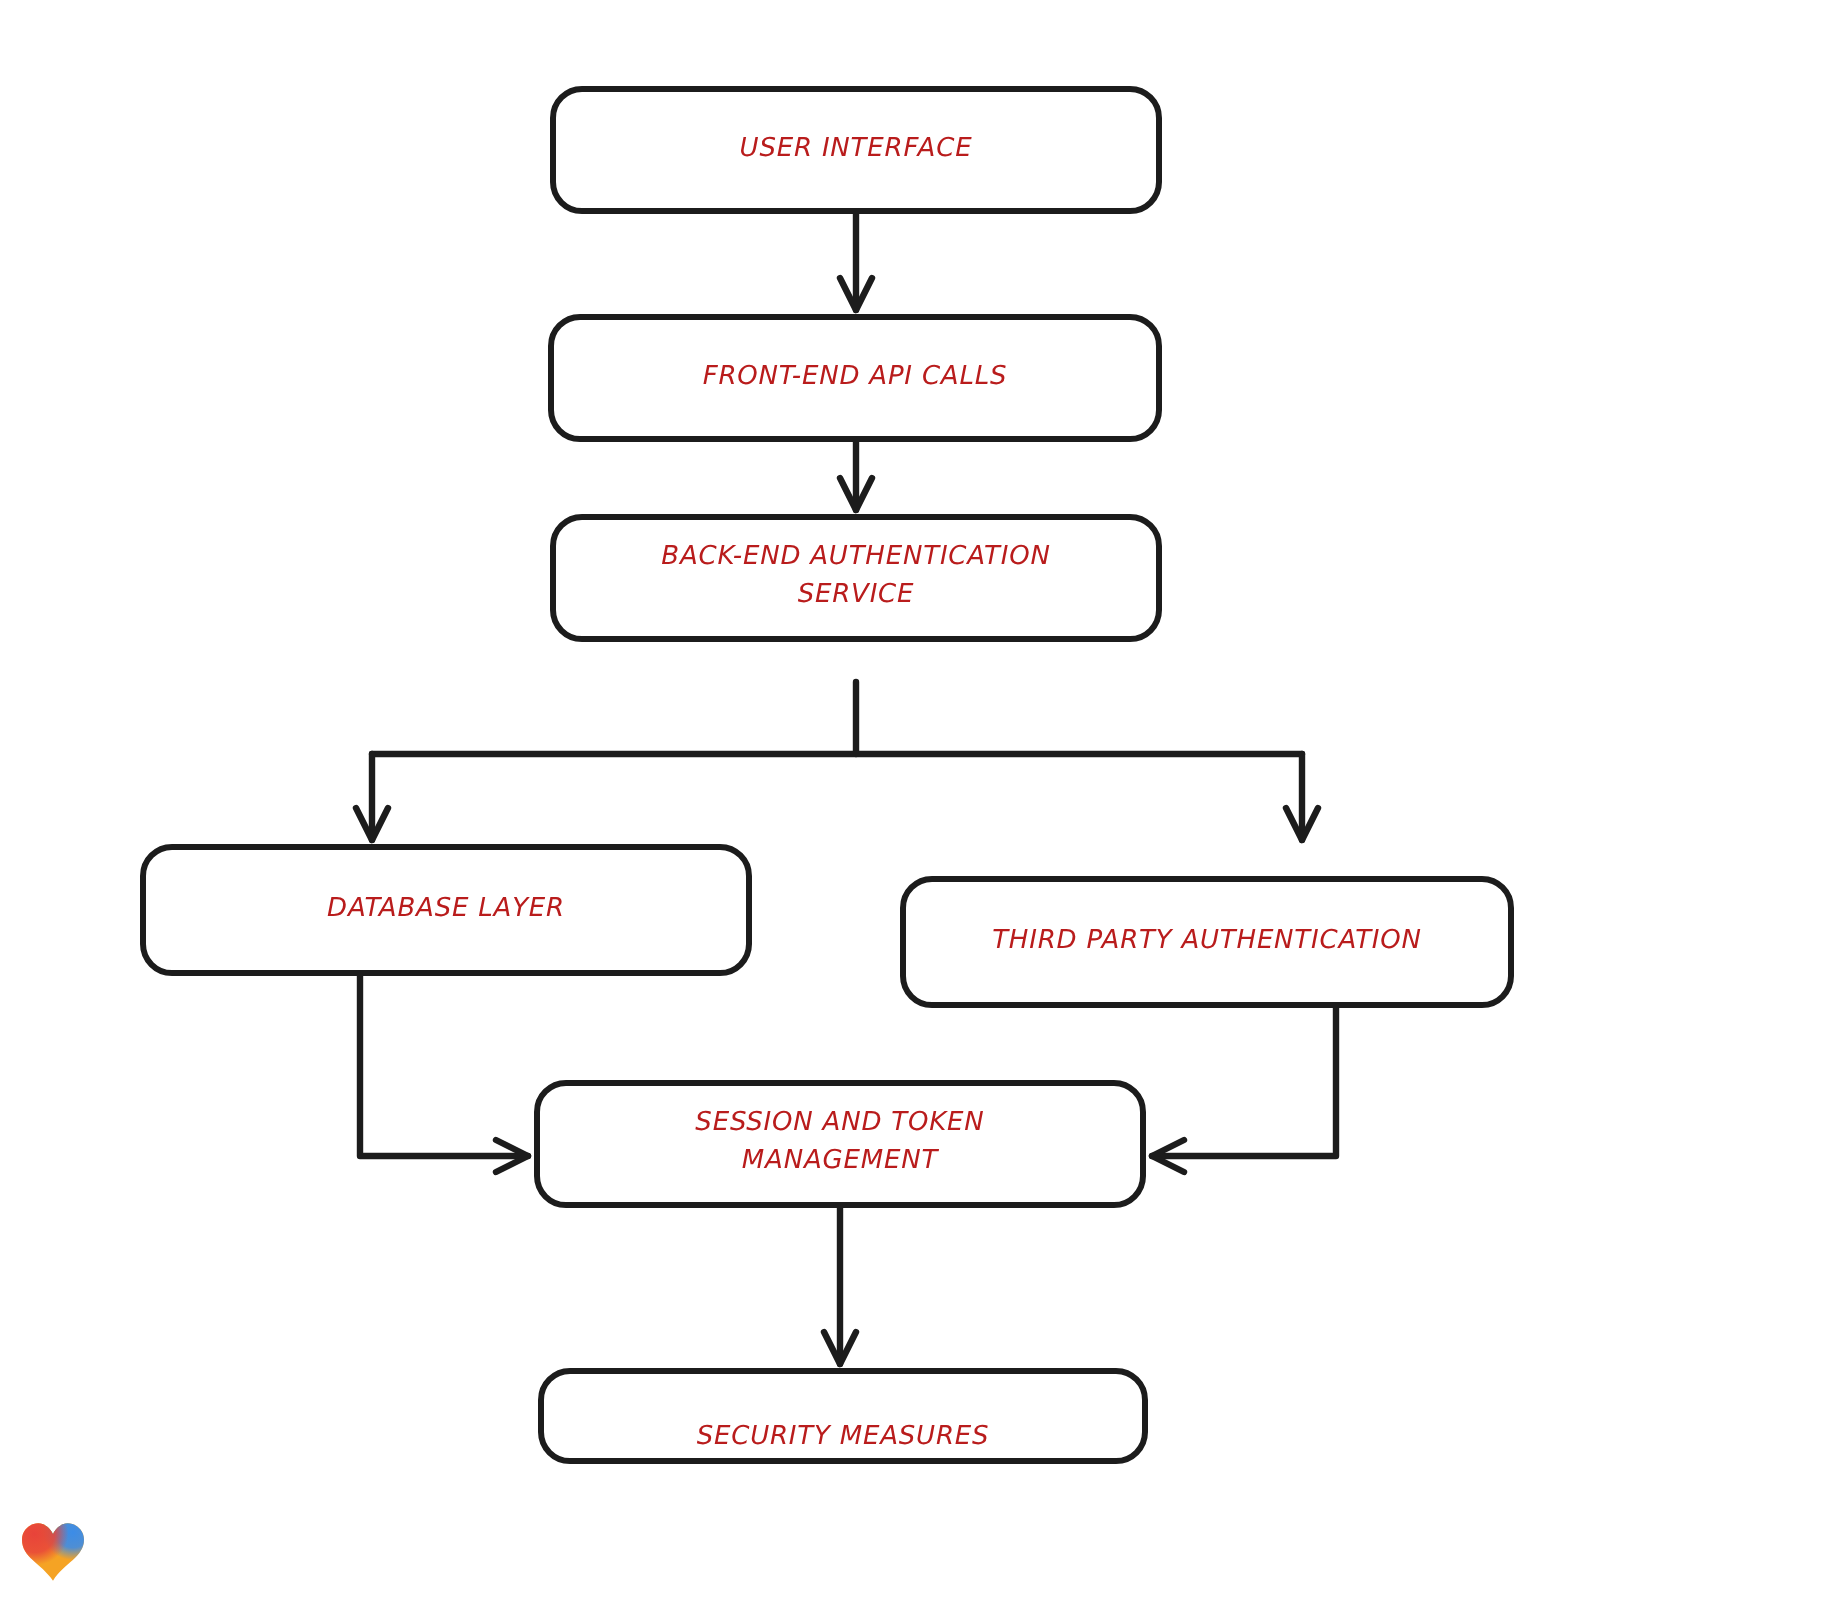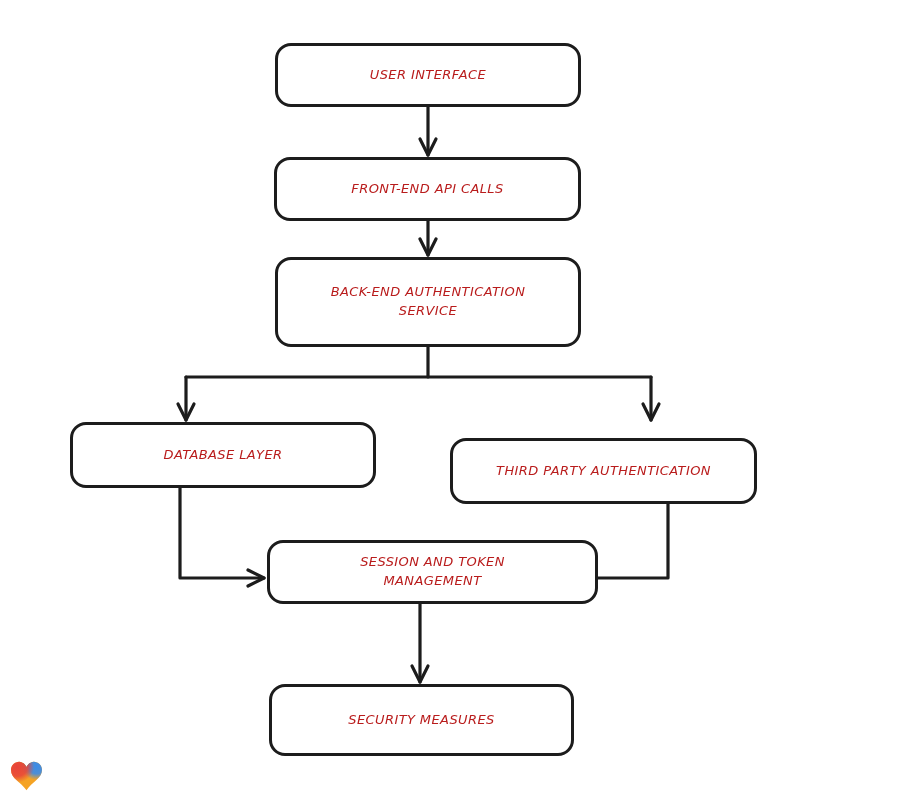--- a/index.html
+++ b/index.html
@@ -115,39 +115,39 @@
   </svg>
 
   <div class="node" style="left:275px; top:43px; width:306px; height:64px;">
     <span class="node-label">USER INTERFACE</span>
   </div>
 
   <div class="node" style="left:274px; top:157px; width:307px; height:64px;">
     <span class="node-label">FRONT-END API CALLS</span>
   </div>
 
-  <div class="node" style="left:275px; top:257px; width:306px; height:90px;">
+  <div class="node" style="left:275px; top:257px; width:306px; height:64px;">
     <span class="node-label">BACK-END AUTHENTICATION
 SERVICE</span>
   </div>
 
   <div class="node" style="left:70px; top:422px; width:306px; height:66px;">
     <span class="node-label">DATABASE LAYER</span>
   </div>
 
   <div class="node" style="left:450px; top:422px; width:307px; height:66px;margin-top:16px;">
     <span class="node-label">THIRD PARTY AUTHENTICATION</span>
   </div>
 
-  <div class="node" style="left:267px; top:540px; width:331px; height:64px;">
+  <div class="node" style="left:267px; top:540px; width:306px; height:64px;">
     <span class="node-label">SESSION AND TOKEN
 MANAGEMENT</span>
   </div>
 
-  <div class="node" style="left:269px; top:684px; width:305px; height:72px;">
+  <div class="node" style="left:269px; top:684px; width:305px; height:48px;align-items:flex-end;">
     <span class="node-label">SECURITY MEASURES</span>
   </div>
 
   <div class="watermark">
     <svg viewBox="0 0 32 29.6" xmlns="http://www.w3.org/2000/svg">
       <defs>
         <radialGradient id="g-red" cx="20%" cy="18%" r="55%">
           <stop offset="0%" stop-color="#E8433A"></stop>
           <stop offset="60%" stop-color="#E8433A" stop-opacity="0.85"></stop>
           <stop offset="100%" stop-color="#E8433A" stop-opacity="0"></stop>

